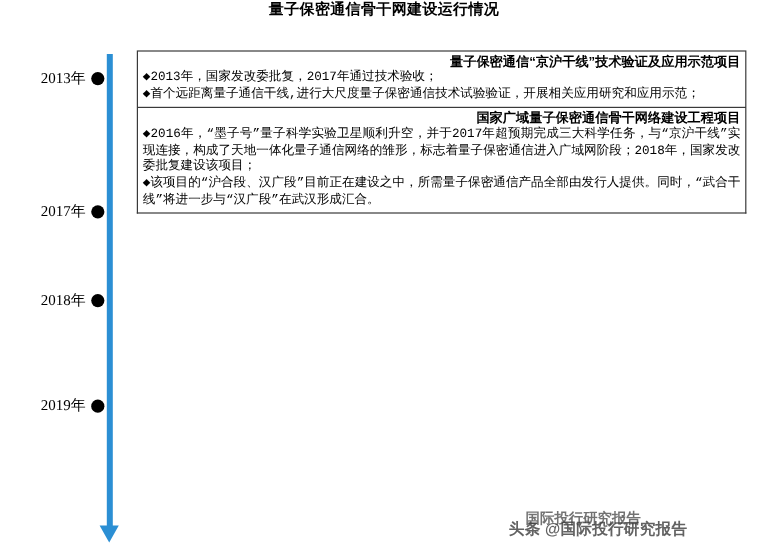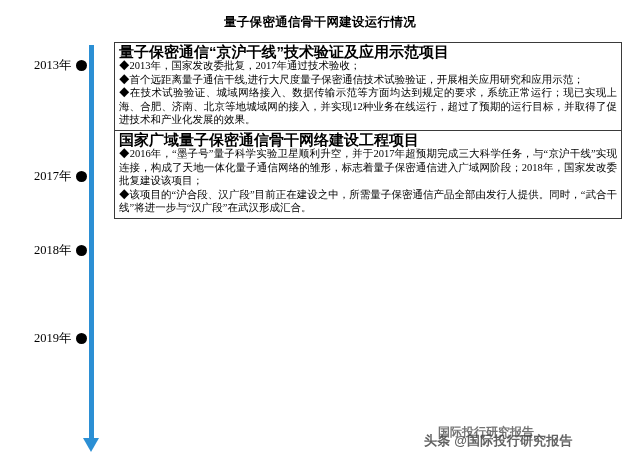--- a/index.html
+++ b/index.html
@@ -13,21 +13,20 @@
     position: relative;
   }
 
   
   .title {
     text-align: center;
     font-family: "Liberation Sans", sans-serif;
     font-weight: bold;
     font-size: 12.5px;
     color: #000000;
-    padding-top: 14px;
     letter-spacing: 0.3px;
   }
 
   
   .diagram {
     position: absolute;
     left: 0;
     top: 38px;
     width: 640px;
     height: 410px;
@@ -84,31 +83,31 @@
   }
 
   .box {
     border: 1px solid #3a3a3a;
     background: #ffffff;
     padding: 2px 4px 3px 4px;
   }
   .box + .box { border-top: none; }
 
   .box-heading {
-    text-align: left;
+    text-align: right;
     font-family: "Liberation Sans", sans-serif;
     font-weight: bold;
-    font-size: 15px;
+    font-size: 11px;
     color: #000000;
     line-height: 14px;
     margin-bottom: 0px;
   }
 
   .box-body {
-    font-family: Liberation Serif, serif;
+    font-family: Liberation Mono, monospace;
     font-size: 10.5px;
     line-height: 13.6px;
     color: #000000;
     text-align: justify;
     text-justify: inter-character;
   }
   .bullet-line { display: block; }
 
   
   .watermark {
@@ -162,21 +161,20 @@
     <span class="year-dot"></span>
   </div>
 
   <div class="boxes">
 
     <div class="box">
       <div class="box-heading">量子保密通信“京沪干线”技术验证及应用示范项目</div>
       <div class="box-body">
         <span class="bullet-line">◆2013年，国家发改委批复，2017年通过技术验收；</span>
         <span class="bullet-line">◆首个远距离量子通信干线,进行大尺度量子保密通信技术试验验证，开展相关应用研究和应用示范；</span>
-        <span class="bullet-line">◆在技术试验验证、城域网络接入、数据传输示范等方面均达到规定的要求，系统正常运行；现已实现上海、合肥、济南、北京等地城域网的接入，并实现12种业务在线运行，超过了预期的运行目标，并取得了促进技术和产业化发展的效果。</span>
       </div>
     </div>
 
 
     <div class="box">
       <div class="box-heading">国家广域量子保密通信骨干网络建设工程项目</div>
       <div class="box-body">
         <span class="bullet-line">◆2016年，“墨子号”量子科学实验卫星顺利升空，并于2017年超预期完成三大科学任务，与“京沪干线”实现连接，构成了天地一体化量子通信网络的雏形，标志着量子保密通信进入广域网阶段；2018年，国家发改委批复建设该项目；</span>
         <span class="bullet-line">◆该项目的“沪合段、汉广段”目前正在建设之中，所需量子保密通信产品全部由发行人提供。同时，“武合干线”将进一步与“汉广段”在武汉形成汇合。</span>
       </div>

